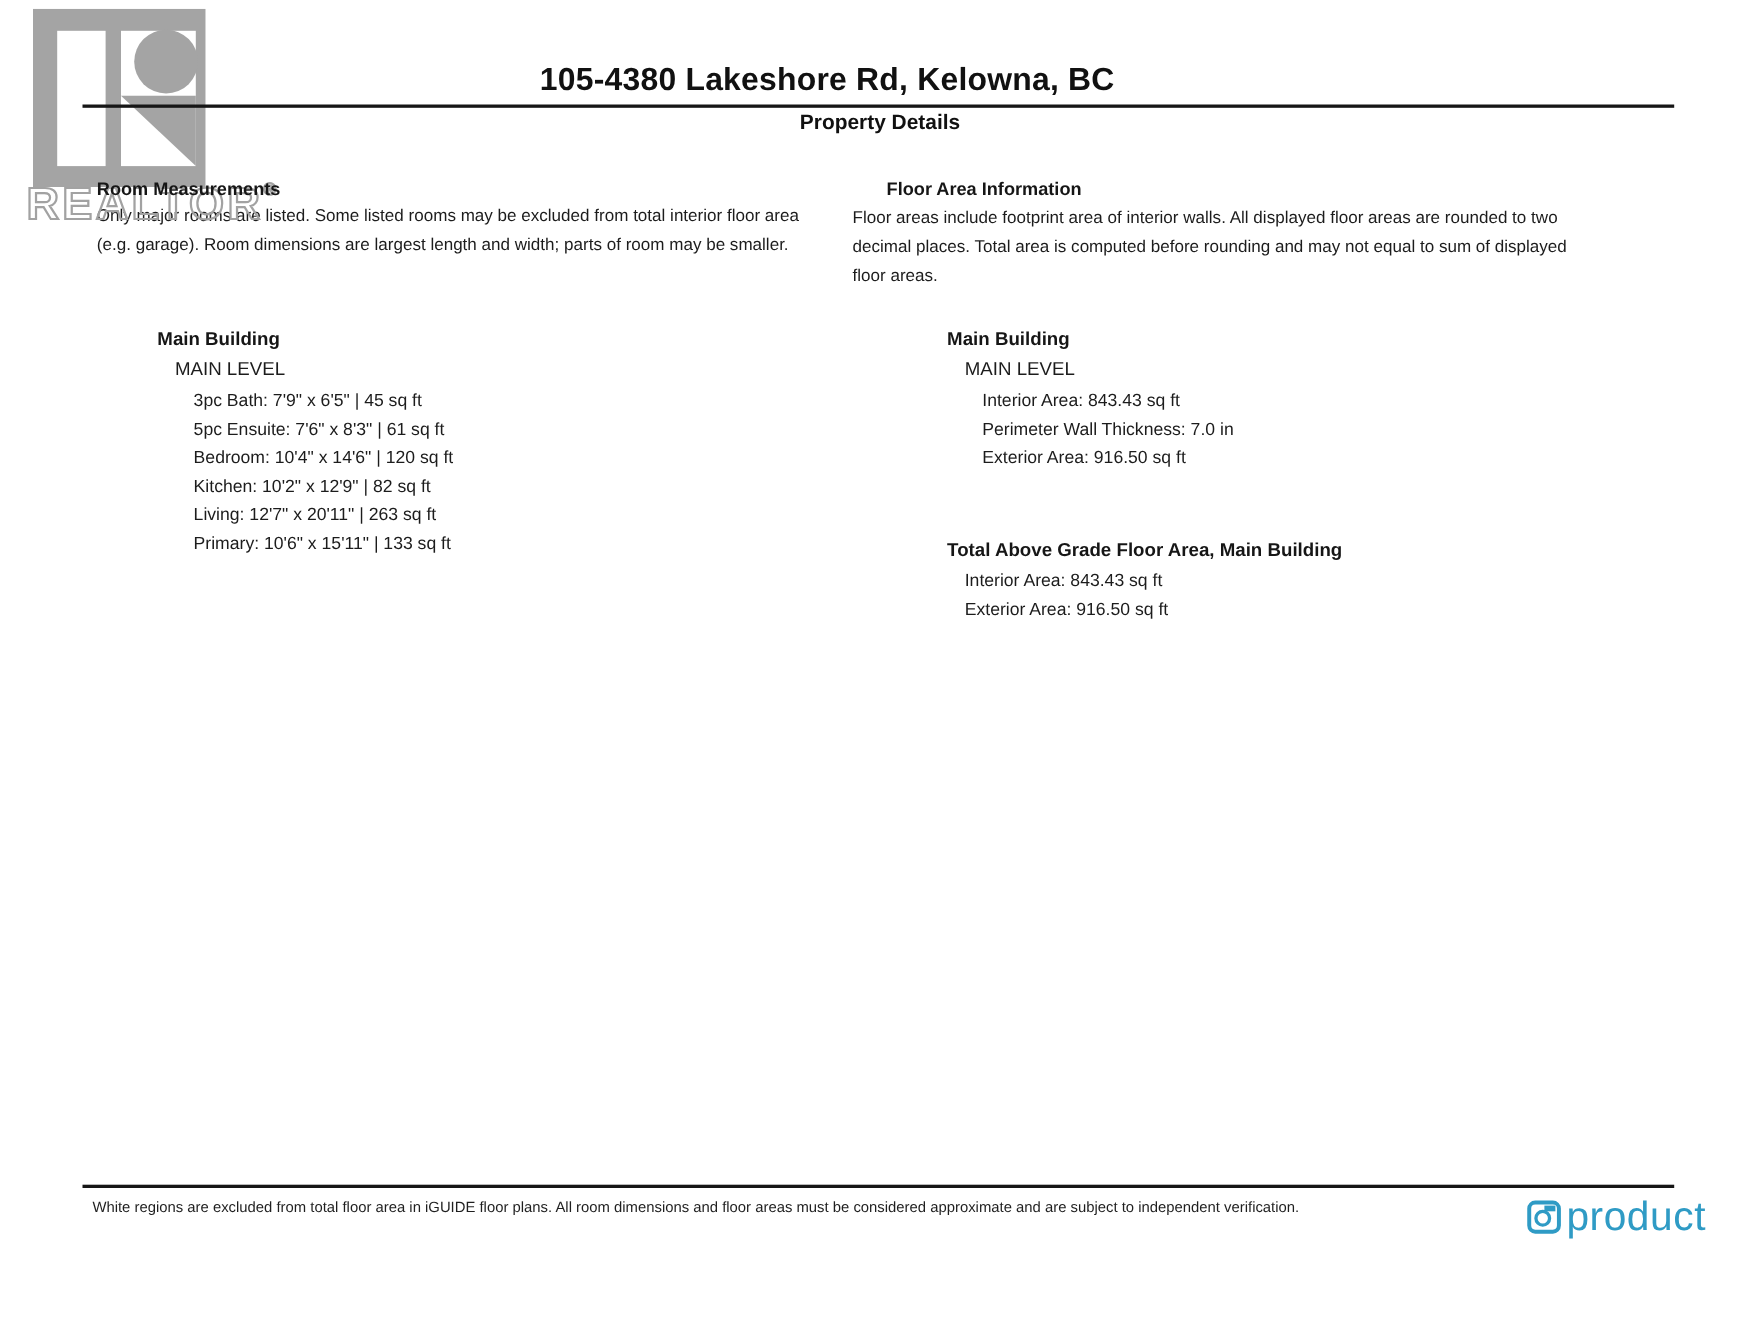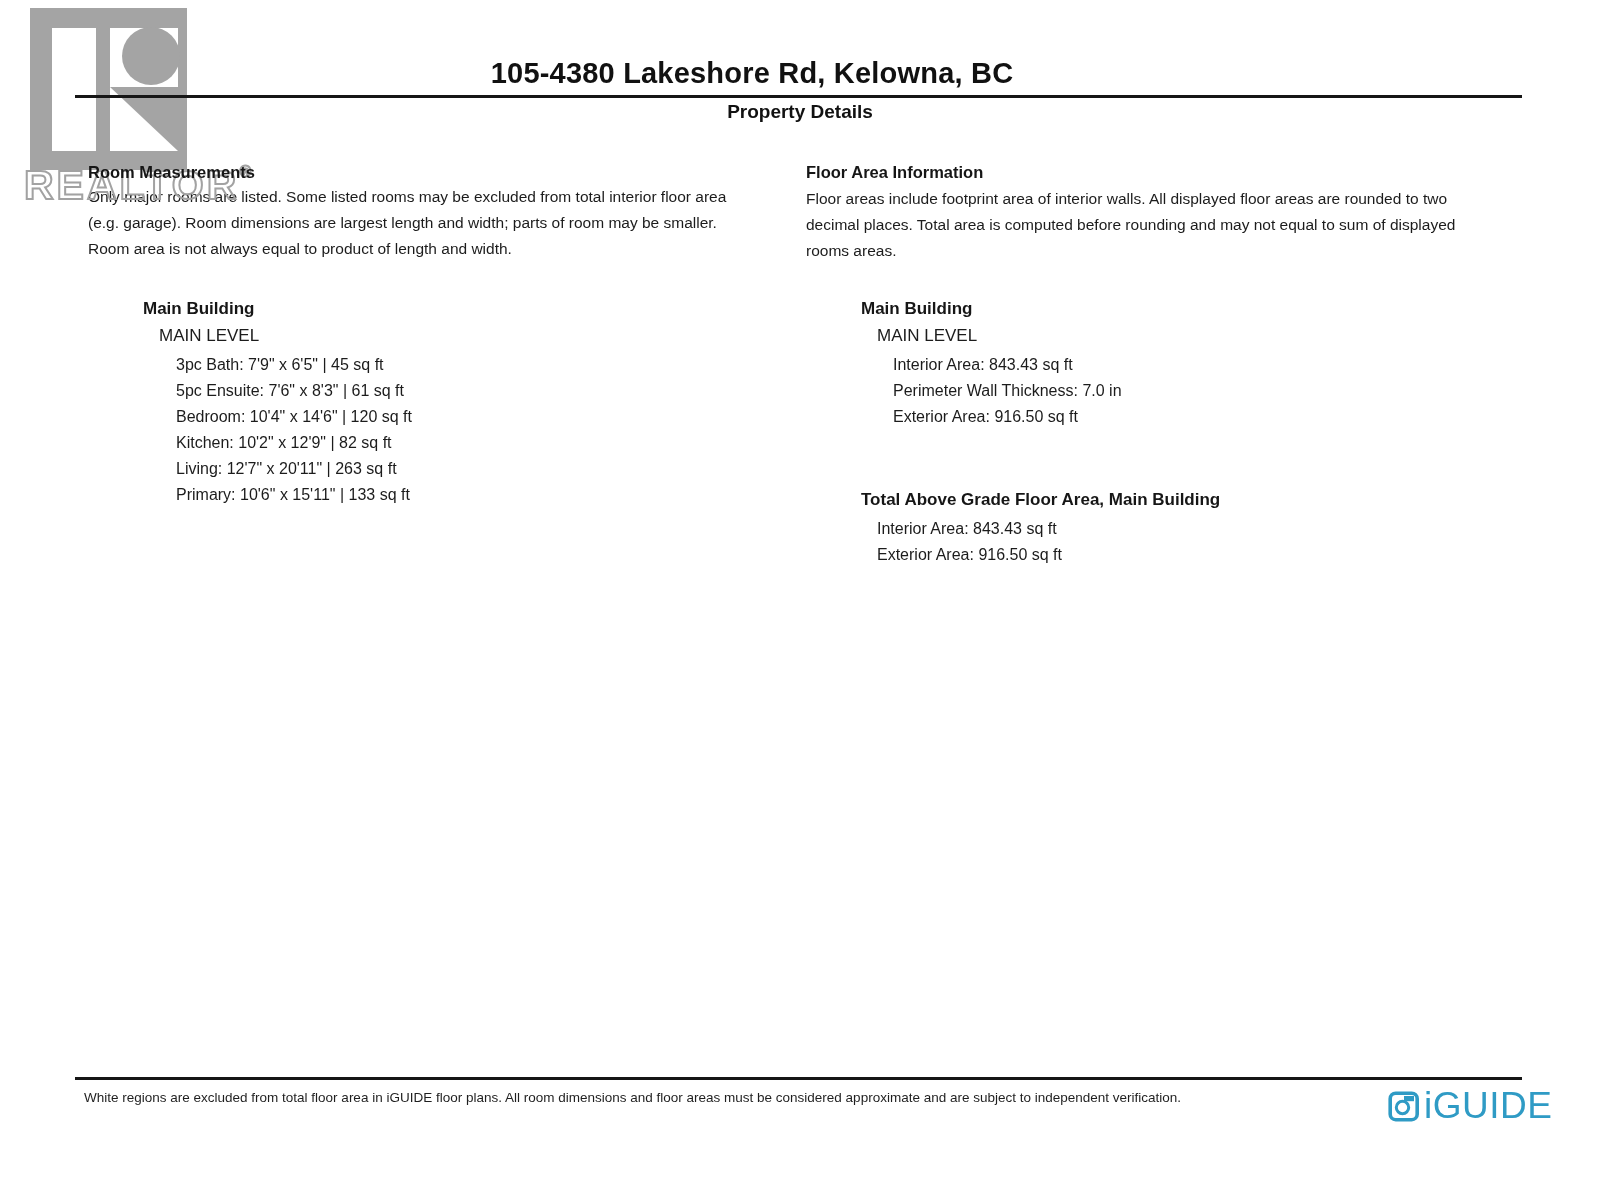--- a/index.html
+++ b/index.html
@@ -85,38 +85,37 @@
   <div class="abs wm-text nowrap"><span>REALTOR</span><span class="wm-reg">®</span></div>
 
   <div class="abs doc-title nowrap">105-4380 Lakeshore Rd, Kelowna, BC</div>
   <div class="abs title-rule"></div>
   <div class="abs doc-subtitle nowrap">Property Details</div>
 
   <div class="abs section-heading nowrap" style="left:88px;top:163px;">Room Measurements</div>
   <div class="abs" style="left:88px;top:184px;">
     <div class="desc-line nowrap">Only major rooms are listed. Some listed rooms may be excluded from total interior floor area</div>
     <div class="desc-line nowrap">(e.g. garage). Room dimensions are largest length and width; parts of room may be smaller.</div>
-    <div class="desc-line nowrap">Room area is not always equal to product of length and width.</div>
   </div>
   <div class="abs building-heading nowrap" style="left:143px;top:299px;">Main Building</div>
   <div class="abs level-heading nowrap" style="left:159px;top:326px;">MAIN LEVEL</div>
   <div class="abs" style="left:176px;top:352px;">
     <div class="item-line nowrap">3pc Bath: 7'9" x 6'5" | 45 sq ft</div>
     <div class="item-line nowrap">5pc Ensuite: 7'6" x 8'3" | 61 sq ft</div>
     <div class="item-line nowrap">Bedroom: 10'4" x 14'6" | 120 sq ft</div>
     <div class="item-line nowrap">Kitchen: 10'2" x 12'9" | 82 sq ft</div>
     <div class="item-line nowrap">Living: 12'7" x 20'11" | 263 sq ft</div>
     <div class="item-line nowrap">Primary: 10'6" x 15'11" | 133 sq ft</div>
   </div>
 
   <div class="abs section-heading nowrap" style="left:806px;top:163px;">Floor Area Information</div>
-  <div class="abs" style="left:806px;top:186px;">
+  <div class="abs" style="left:775px;top:186px;">
     <div class="desc-line nowrap">Floor areas include footprint area of interior walls. All displayed floor areas are rounded to two</div>
     <div class="desc-line nowrap">decimal places. Total area is computed before rounding and may not equal to sum of displayed</div>
-    <div class="desc-line nowrap">rooms areas.</div>
+    <div class="desc-line nowrap">floor areas.</div>
   </div>
   <div class="abs building-heading nowrap" style="left:861px;top:299px;">Main Building</div>
   <div class="abs level-heading nowrap" style="left:877px;top:326px;">MAIN LEVEL</div>
   <div class="abs" style="left:893px;top:352px;">
     <div class="item-line nowrap">Interior Area: 843.43 sq ft</div>
     <div class="item-line nowrap">Perimeter Wall Thickness: 7.0 in</div>
     <div class="item-line nowrap">Exterior Area: 916.50 sq ft</div>
   </div>
   <div class="abs building-heading nowrap" style="left:861px;top:490px;">Total Above Grade Floor Area, Main Building</div>
   <div class="abs" style="left:877px;top:516px;">
@@ -128,16 +127,16 @@
   <div class="abs footer-text nowrap">White regions are excluded from total floor area in iGUIDE floor plans. All room dimensions and floor areas must be considered approximate and are subject to independent verification.</div>
 
   <div class="abs iguide-logo">
     <span>
       <svg width="32" height="34" viewBox="0 0 32 34" xmlns="http://www.w3.org/2000/svg">
         <rect x="2.2" y="4.2" width="27" height="26.5" rx="5.5" fill="none" stroke="#2F9BC5" stroke-width="3.6"></rect>
         <circle cx="14.5" cy="18.5" r="6.2" fill="none" stroke="#2F9BC5" stroke-width="3"></circle>
         <rect x="16" y="7" width="10" height="5.2" fill="#2F9BC5"></rect>
       </svg>
     </span>
-    <span class="iguide-text">iGUIDE</span>
+    <span class="iguide-text">product</span>
   </div>
 
 </div>
 
 </body></html>

